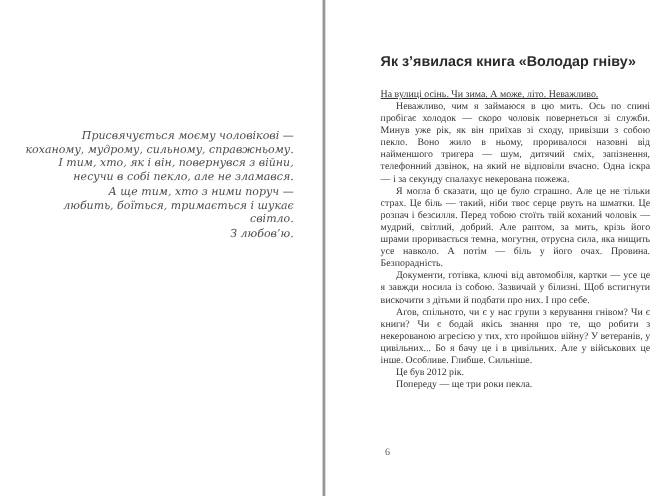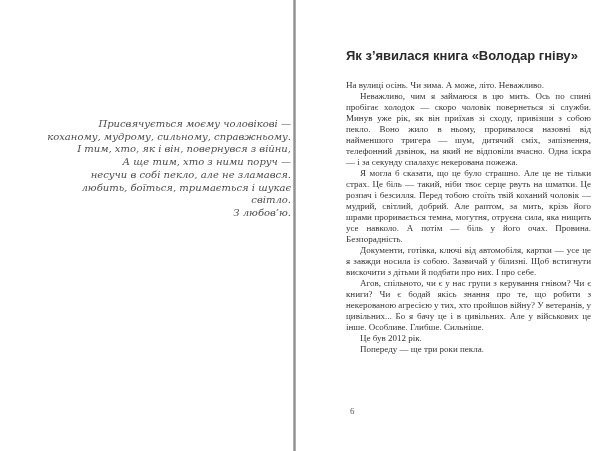--- a/index.html
+++ b/index.html
@@ -24,21 +24,20 @@
     background: linear-gradient(to right, #c6c6c6, #8f8f8f 40%, #8f8f8f 60%, #c6c6c6);
   }
   .page {
     position: absolute;
     top: 0;
     height: 390px;
   }
   .page.left {
     left: 0;
     width: 293px;
-    margin-left: 24px;
   }
   .page.right {
     left: 296px;
     width: 304px;
   }
   .dedication {
     position: absolute;
     top: 118px;
     right: 26px;
     left: 20px;
@@ -72,41 +71,42 @@
     text-align: justify;
   }
   .body-text p {
     margin: 0;
     text-indent: 14px;
     hyphens: auto;
     -webkit-hyphens: auto;
   }
   .body-text p.no-indent {
     text-indent: 0;
+    text-decoration: underline;
   }
   .page-number {
     position: absolute;
     left: 54px;
     top: 406px;
     font-size: 9px;
     color: #5a5a5a;
   }
 </style>
 </head>
 <body>
 
 <div class="spread">
 
   <div class="page left">
     <div class="dedication">
       <div>Присвячується моєму чоловікові —</div>
       <div>коханому, мудрому, сильному, справжньому.</div>
       <div>І тим, хто, як і він, повернувся з війни,</div>
+      <div>несучи в собі пекло, але не зламався.</div>
       <div>А ще тим, хто з ними поруч —</div>
-      <div>несучи в собі пекло, але не зламався.</div>
       <div>любить, боїться, тримається і шукає світло.</div>
       <div>З любов’ю.</div>
     </div>
   </div>
 
   <div class="gutter"></div>
 
   <div class="page right">
     <h1 class="chapter-title">Як з’явилася книга «Володар гніву»</h1>
     <div class="body-text">

